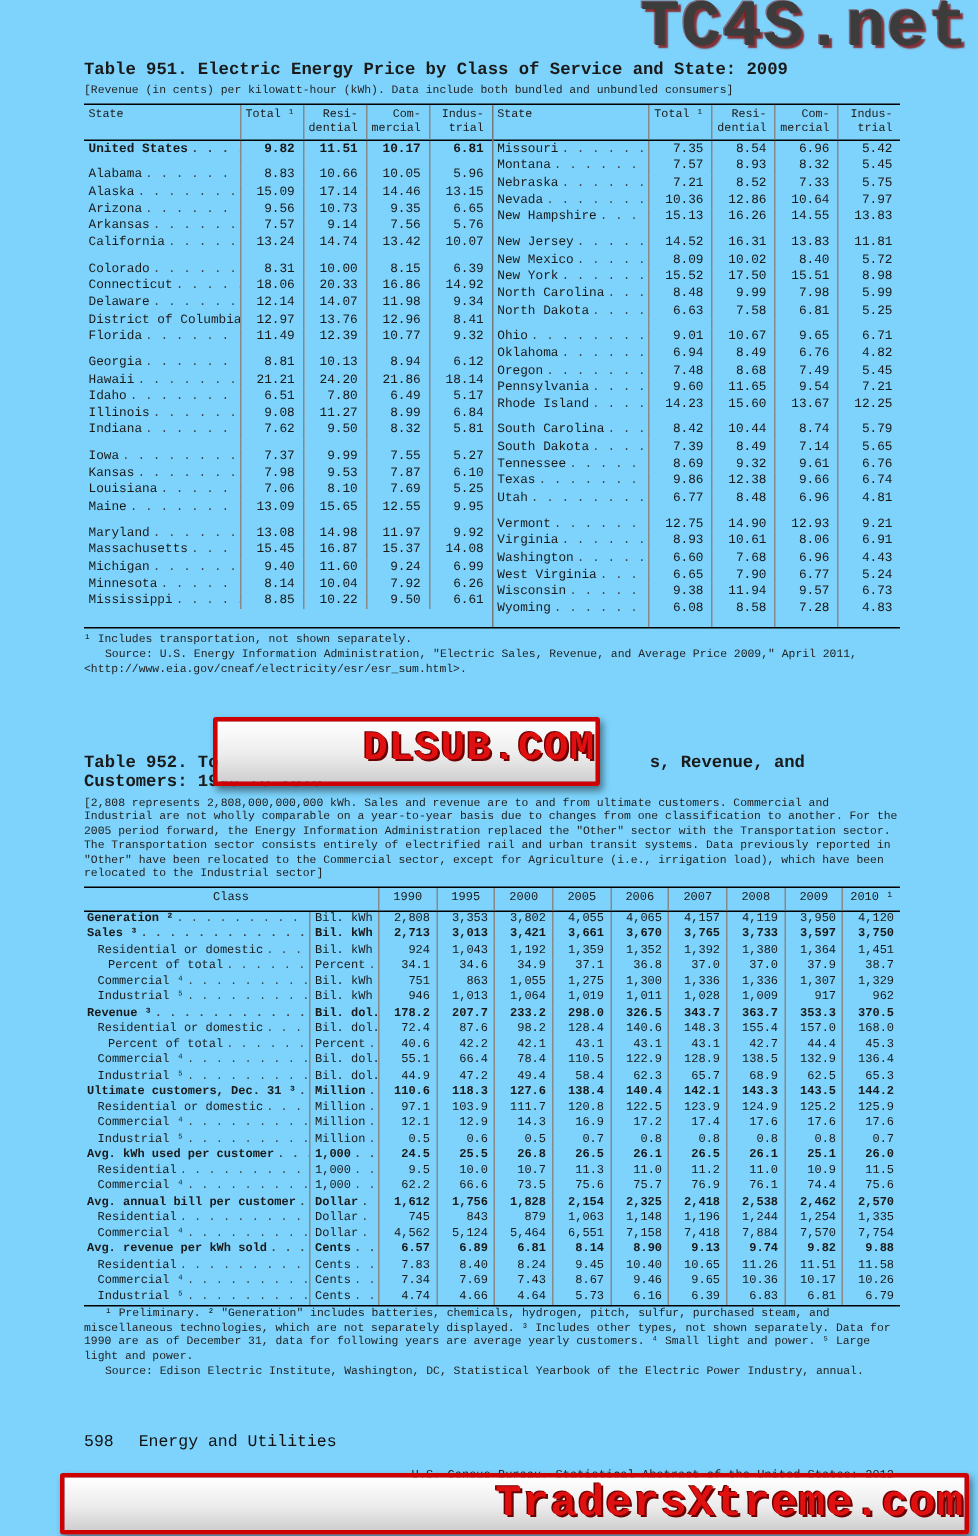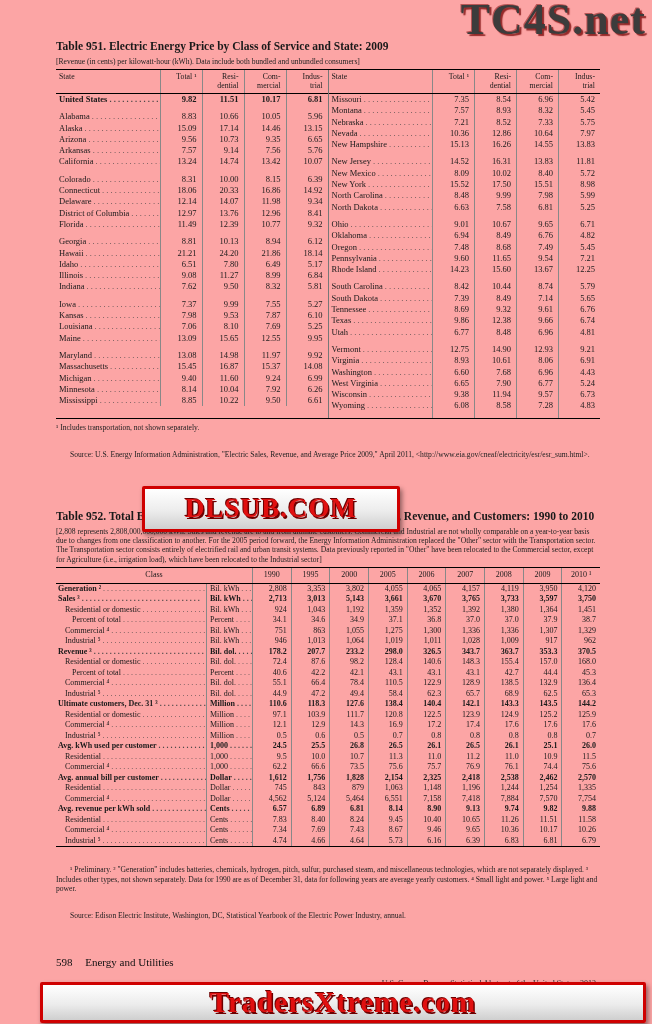--- a/index.html
+++ b/index.html
@@ -1,28 +1,28 @@
 <!DOCTYPE html>
 <html><head>
 <meta charset="utf-8">
 <style>
   * { margin:0; padding:0; box-sizing:border-box; }
   html,body { background:#ffffff; }
   .page {
-    position:relative; width:652px; height:1024px; background:#fca5a5;
-    font-family:Liberation Serif, serif; color:#1a1a1a; overflow:hidden;
+    position:relative; width:652px; height:1024px; background:#7dd3fc;
+    font-family:Liberation Mono, monospace; color:#1a1a1a; overflow:hidden;
   }
   .content { padding:40px 52px 0 56px; }
 
   
   .t-title { font-size:11.5px; font-weight:bold; line-height:13px; margin-bottom:4px; }
   .t-note  { font-size:7.6px; line-height:9.4px; color:#222; margin-bottom:3px; }
   .fnote   { font-size:7.6px; line-height:9.4px; color:#222; }
   .center  { margin-top:4px; }
-  .src     { margin-top:18px; text-indent:14px; }
+  .src     { margin-top:1px; text-indent:14px; }
 
   
   .tbl951 { display:flex; border-top:1.5px solid #000; border-bottom:1px solid #000; }
   .half { flex:1; min-width:0; }
   .half.right { border-left:1px solid #777; }
   .trow { display:flex; align-items:stretch; font-size:8.5px; line-height:11.3px; }
   .trow.sp { height:6px; line-height:6px; }
   .thead { border-bottom:1px solid #000; }
   .hcell { white-space:pre-line; text-align:center; font-size:7.8px; line-height:8.8px; padding:3px 1px 2px; font-weight:normal; }
   .hstate { display:block; }
@@ -51,21 +51,21 @@
   
   .wm-top {
     position:absolute; top:-6px; right:6px; z-index:30;
     font-size:44px; font-weight:bold; letter-spacing:1px; color:#3c3c3c;
     text-shadow:2px 2px 1px rgba(130,20,20,.85), -1px -1px 0 rgba(130,20,20,.55);
   }
   .wm-box {
     border:3px solid #cf0000; border-radius:2px;
     background:linear-gradient(180deg,#ffffff 0%,#ececec 55%,#cfcfcf 100%);
     box-shadow:2px 3px 5px rgba(0,0,0,.45);
-    display:flex; align-items:center; justify-content:center; z-index:30;
+    display:flex; align-items:center; justify-content:flex-end; z-index:30;
   }
   .wm-red-text {
     font-weight:bold; color:#e01010; letter-spacing:1px;
     text-shadow:1.5px 1.5px 0 #6d0000, -1px -1px 0 #6d0000;
   }
   .wm-mid { position:absolute; top:-24px; left:86px; width:258px; height:46px; font-size:27px; }
   .wm-bottom { position:absolute; left:40px; right:6px; bottom:1px; height:41px; font-size:29px; }
 
   .t2 { position:relative; margin-top:50px; width:544px; }
   .wm-gap { display:inline-block; width:246px; height:1px; }
@@ -736,21 +736,21 @@
             <div class="c2-class">
               <span class="lbl">Sales ³</span>
               <span class="leader"></span>
             </div>
             <div class="c2-unit">
               <span class="lbl">Bil. kWh</span>
               <span class="leader"></span>
             </div>
             <div class="c2-year">2,713</div>
             <div class="c2-year">3,013</div>
-            <div class="c2-year">5,143</div>
+            <div class="c2-year">3,421</div>
             <div class="c2-year">3,661</div>
             <div class="c2-year">3,670</div>
             <div class="c2-year">3,765</div>
             <div class="c2-year">3,733</div>
             <div class="c2-year">3,597</div>
             <div class="c2-year">3,750</div>
           </div>
           <div class="r2">
             <div class="c2-class" style="padding-left: 9px;">
               <span class="lbl">Residential or domestic</span>

